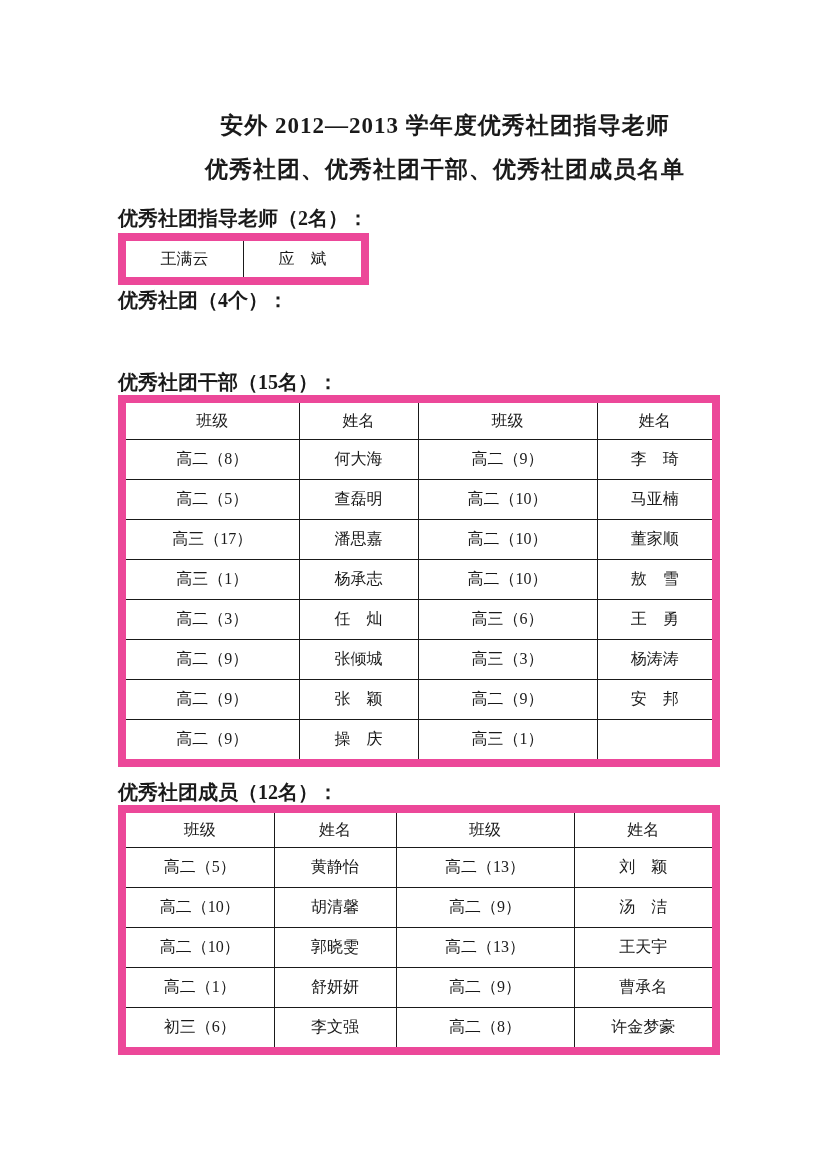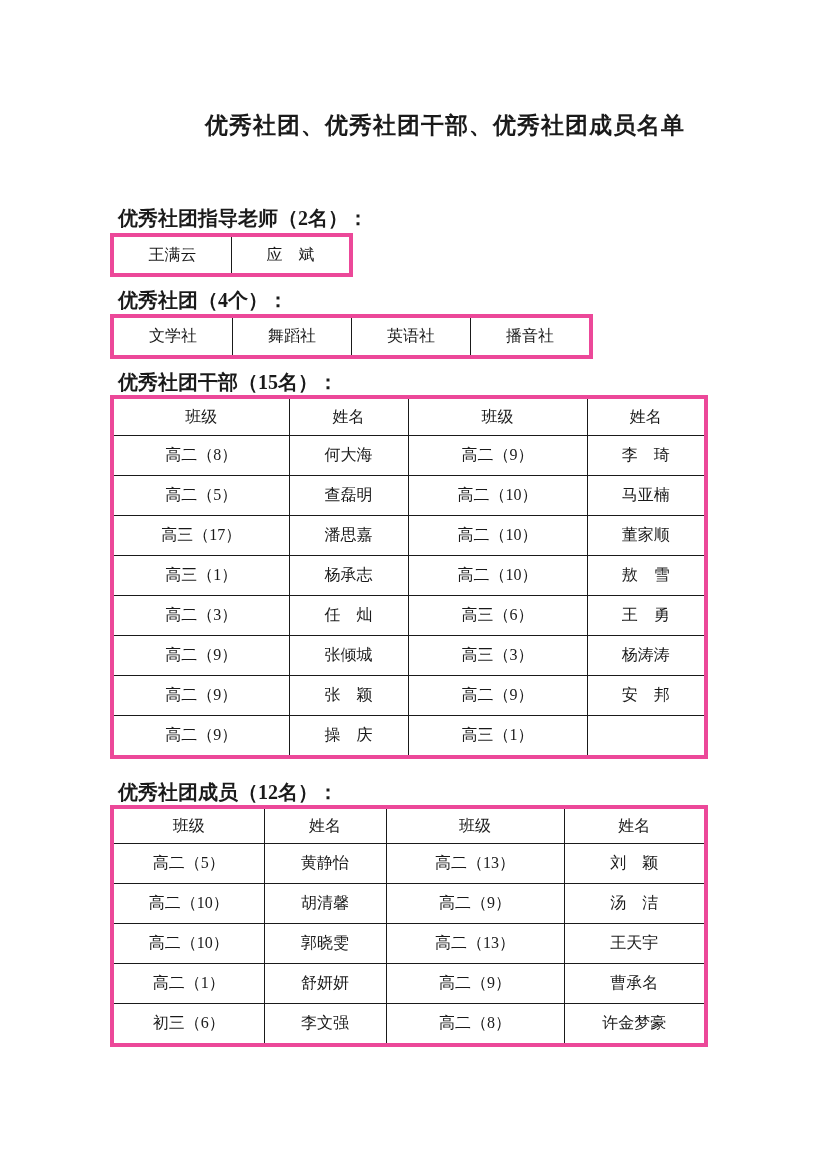--- a/index.html
+++ b/index.html
@@ -29,23 +29,23 @@
   }
   .section-label {
     position: absolute;
     left: 118px;
     font-weight: bold;
     font-size: 20px;
     white-space: pre;
   }
   table.doc-table {
     position: absolute;
-    left: 110px;
+    left: 118px;
     border-collapse: collapse;
-    border: 4px solid #ec4899;
+    border: 8px solid #ec4899;
     table-layout: fixed;
   }
   table.doc-table td {
     border: 1px solid #1a1a1a;
     text-align: center;
     vertical-align: middle;
     font-size: 16px;
     white-space: pre;
     padding: 0;
     overflow: hidden;
@@ -64,44 +64,35 @@
   #clubs-label    { top: 287px; }
   #cadres-label   { top: 369px; }
   #members-label  { top: 779px; }
 </style>
 </head>
 <body>
 
 <div class="page">
 
   <div class="title-block">
+    <div>安外 2012—2013 学年度优秀社团指导老师</div>
     <div>优秀社团、优秀社团干部、优秀社团成员名单</div>
   </div>
 
   <div class="section-label" id="advisors-label">优秀社团指导老师（2名）：</div>
   <table class="doc-table" id="advisors-table">
     <tbody>
       <tr>
         <td>王满云</td>
         <td>应　斌</td>
       </tr>
     </tbody>
   </table>
 
   <div class="section-label" id="clubs-label">优秀社团（4个）：</div>
-  <table class="doc-table" id="clubs-table">
-    <tbody>
-      <tr>
-        <td>文学社</td>
-        <td>舞蹈社</td>
-        <td>英语社</td>
-        <td>播音社</td>
-      </tr>
-    </tbody>
-  </table>
 
   <div class="section-label" id="cadres-label">优秀社团干部（15名）：</div>
   <table class="doc-table" id="cadres-table">
     <colgroup>
         <col style="width:177px">
         <col style="width:119px">
         <col style="width:179px">
         <col style="width:119px">
       </colgroup>
     <tbody>

